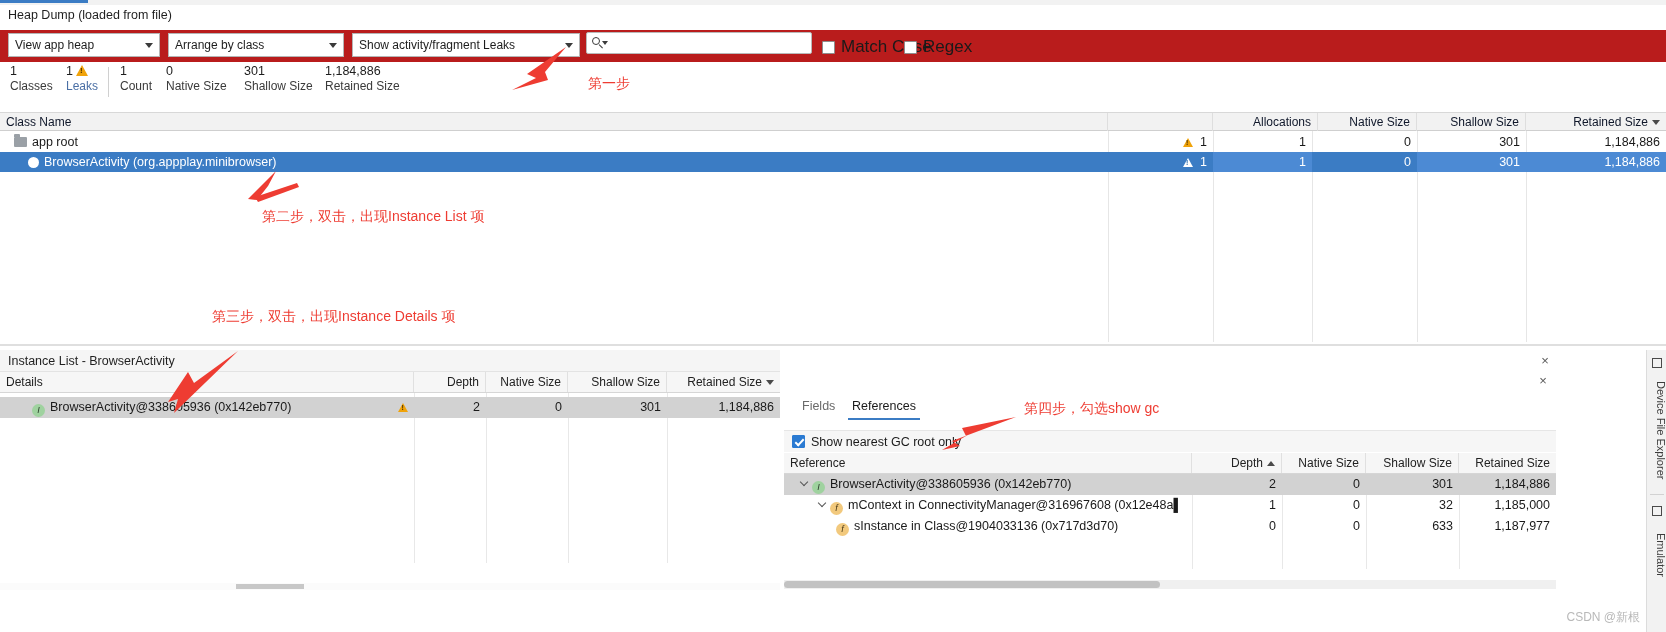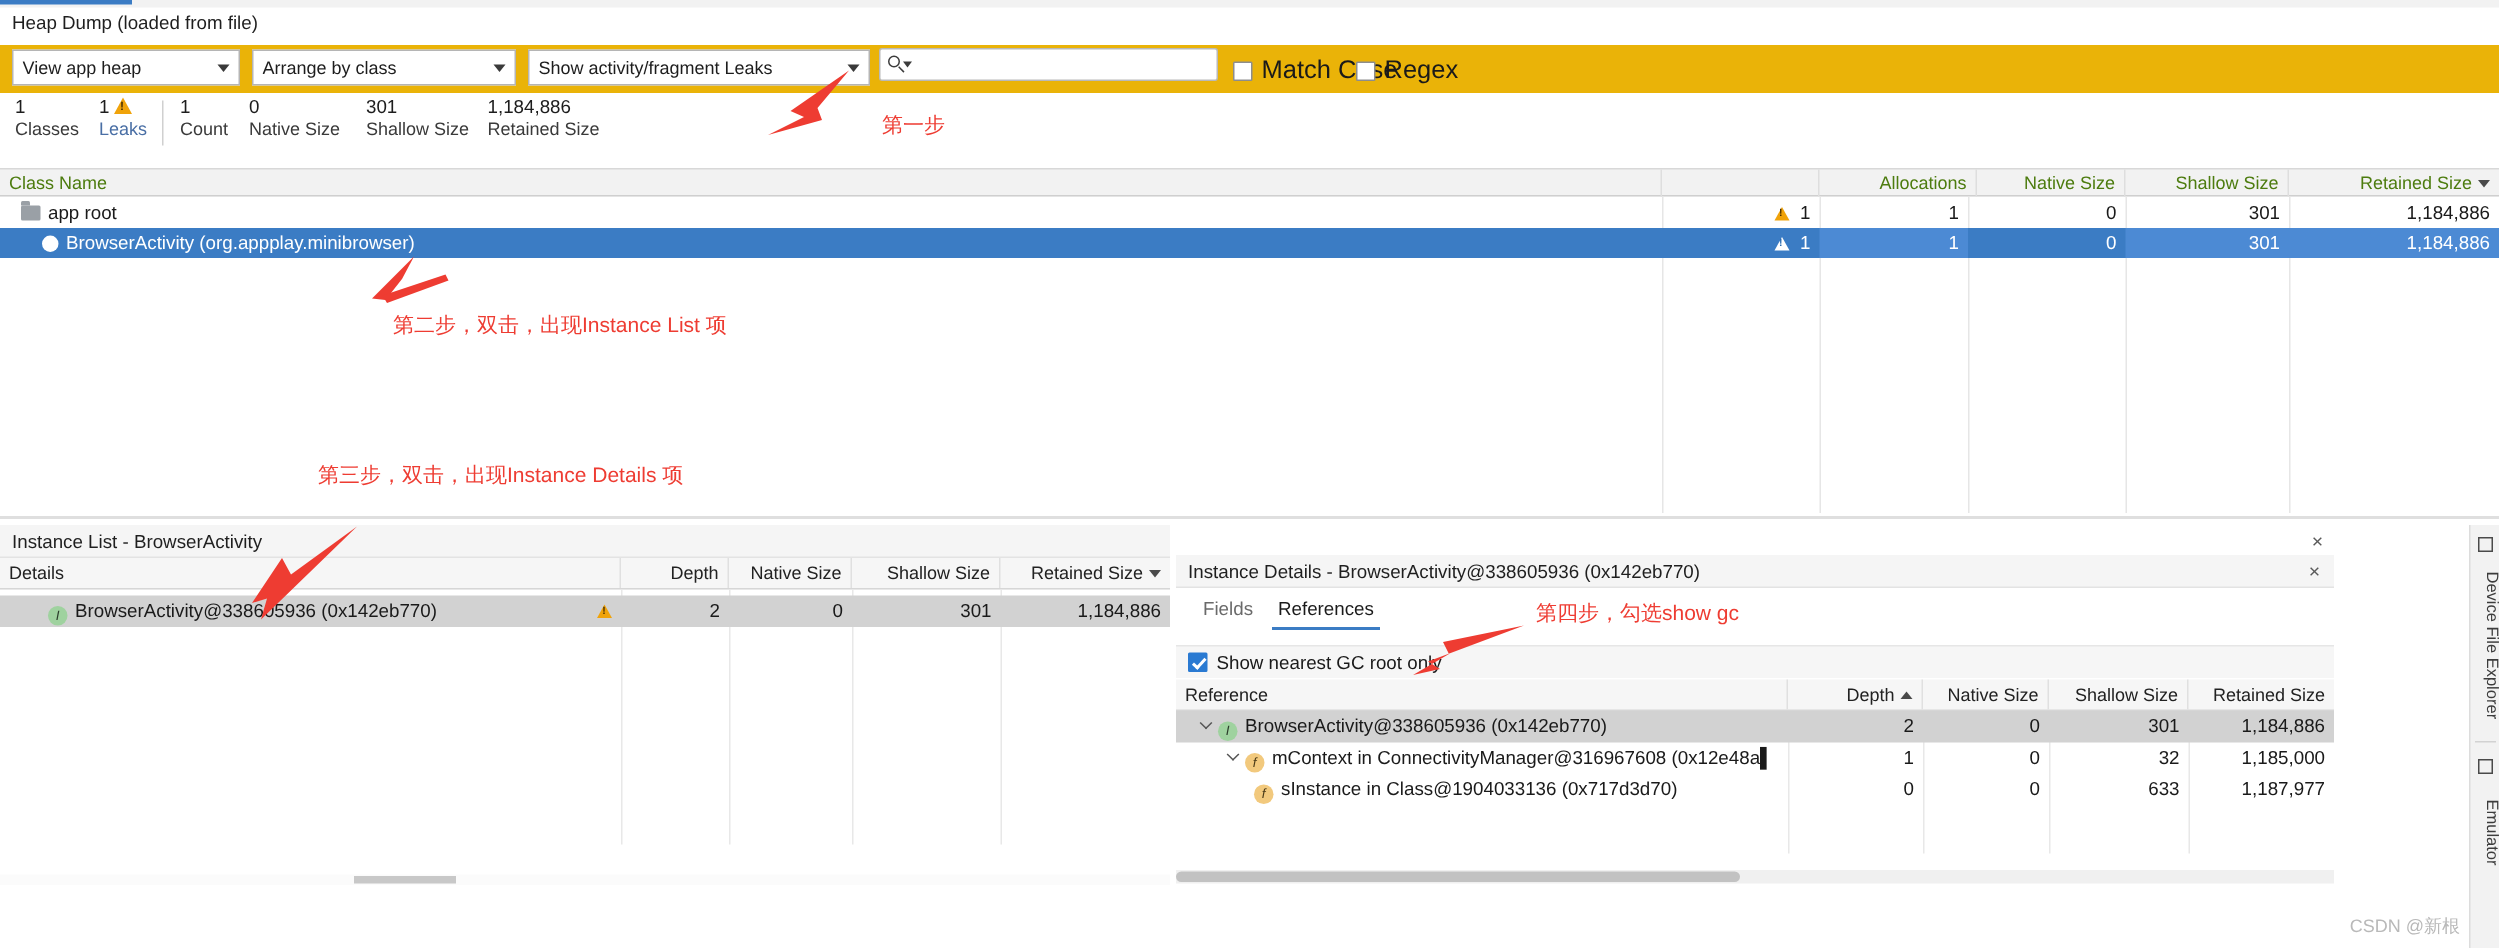--- a/index.html
+++ b/index.html
@@ -26,21 +26,21 @@
   .tabstrip .activetab {
     position: absolute; left: 0; top: 0; width: 88px; height: 3px;
     background: #3b7cc4;
   }
   .heap-title {
     position: absolute; left: 8px; top: 8px;
     font-size: 12.5px; color: #1f1f1f;
   }
 
   
-  .toolbar { position: absolute; left: 0; top: 30px; width: 1666px; height: 32px; background:#eab308; }
+  .toolbar { position: absolute; left: 0; top: 30px; width: 1666px; height: 32px; background:#b91c1c; }
   .combo {
     position: absolute; top: 3px; height: 24px;
     background: #ffffff; border: 1px solid #b5b5b5;
     display: flex; align-items: center; padding: 0 6px;
     font-size: 12px; color: #1d1d1d; white-space: nowrap; overflow: hidden;
   }
   .combo .lbl { flex: 1; overflow: hidden; text-overflow: ellipsis; }
   .combo .caret {
     width: 0; height: 0; margin-left: 6px;
     border-left: 4px solid transparent; border-right: 4px solid transparent;
@@ -110,21 +110,21 @@
   }
 
   
   .ctable { position: absolute; left: 0; top: 112px; width: 1666px; height: 230px; }
   .ct-head {
     position: absolute; left: 0; top: 0; width: 1666px; height: 19px;
     background: #f2f2f2; border-top: 1px solid #d8d8d8; border-bottom: 1px solid #cfcfcf;
   }
   .ct-head .hc {
     position: absolute; top: 0; height: 18px; line-height: 18px;
-    font-size: 12px; color: #4d7c0f; border-right: 1px solid #dedede;
+    font-size: 12px; color: #0f172a; border-right: 1px solid #dedede;
     padding: 0 6px; overflow: hidden; white-space: nowrap;
   }
   .ct-head .hc.r { text-align: right; }
   .ct-row { position: absolute; left: 0; width: 1666px; height: 20px; }
   .ct-row.sel { background: #3b7cc4; color: #ffffff; }
   .ct-row .cell {
     position: absolute; top: 0; height: 20px; line-height: 20px;
     font-size: 12.5px; padding: 0 6px; overflow: hidden; white-space: nowrap;
   }
   .ct-row .cell.r { text-align: right; }
@@ -426,23 +426,20 @@
       <div class="cell r" style="left:568px; width:99px;">301</div>
       <div class="cell r" style="left:667px; width:113px;">1,184,886</div>
     </div>
 
     <div class="bottom-scroll">
       <div class="thumb"></div>
     </div>
   </div>
 
   <div class="pane" id="pane-details">
-    <div class="pane-title">
-      <span>Instance Details - BrowserActivity@338605936 (0x142eb770)</span>
-    </div>
     <div class="pane-close">×</div>
 
     <div class="tabs" style="top:22px;">
       <div class="tab" style="left:8px;">Fields</div>
       <div class="tab active" style="left:58px;">References</div>
     </div>
 
     <div class="gcbar" style="top:60px;">
       <span class="chk-box checked"></span>
       <span>Show nearest GC root only</span>

